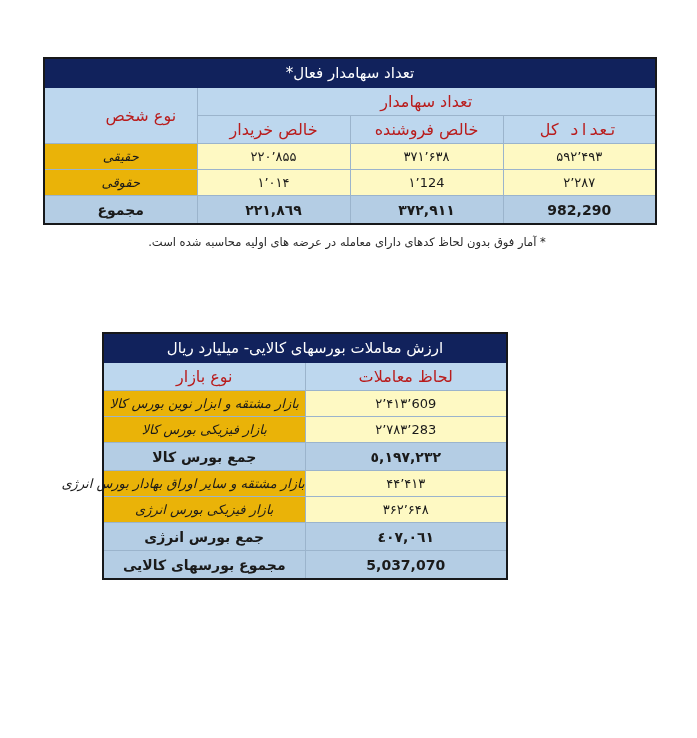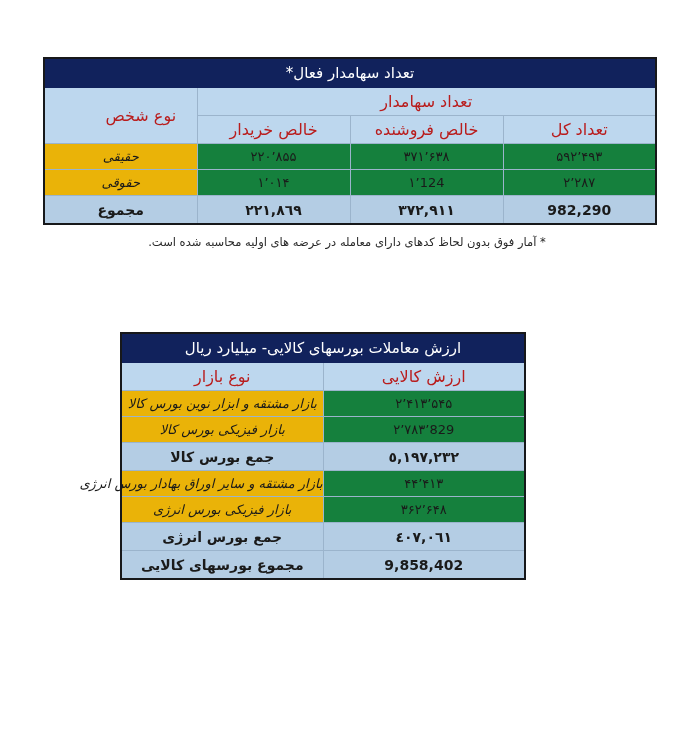--- a/index.html
+++ b/index.html
@@ -49,21 +49,21 @@
     background: #bdd7ee;
     color: #b91c1c;
     font-weight: bold;
     font-size: 16px;
     height: 27px;
   }
   .hd-tall { height: 54px; }
 
   
   .cell {
-    background: #15803d;
+    background: #fef9c3;
     font-size: 13px;
     height: 25px;
   }
   .cell-label {
     background: #eab308;
     font-size: 13px;
     height: 25px;
     font-style: italic;
   }
 
@@ -76,41 +76,41 @@
   }
 
   
   #table-shareholders {
     top: 33px;
     right: 40px;   
     left: 45px;
     width: 614px;
     margin-top: 24px;
   }
-  #table-shareholders .c-total  { width: 114px; }
+  #table-shareholders .c-total  { width: 114px; font-family: Liberation Mono, monospace; }
   #table-shareholders .c-seller { width: 195px; }
   #table-shareholders .c-buyer  { width: 161px; }
   #table-shareholders .c-type   { width: 144px; padding-left: 40px; }
 
   
   #footnote {
     position: absolute;
     top: 234px;
     right: 43px;
     width: 614px;
     text-align: center;
     font-size: 11.5px;
     color: #2a2a2a;
     line-height: 1.5;
   }
 
   
   #table-commodity {
     top: 332px;
-    left: 120px;
+    left: 102px;
     width: 406px;
   }
   #table-commodity .c-value  { width: 162px; }
   #table-commodity .c-market { width: 244px; }
   #table-commodity .cell-label { text-align: center; }
 </style>
 </head>
 <body>
 
 <table class="tbl" id="table-shareholders">
@@ -151,46 +151,46 @@
 </table>
 
 <div id="footnote">* آمار فوق بدون لحاظ کدهای دارای معامله در عرضه های اولیه محاسبه شده است.</div>
 
 <table class="tbl" id="table-commodity">
   <tbody>
     <tr>
       <td class="banner" colspan="2">ارزش معاملات بورسهای کالایی- میلیارد ریال</td>
     </tr>
     <tr>
-      <td class="hd c-value">ارزش کالایی</td>
+      <td class="hd c-value">لحاظ معاملات</td>
       <td class="hd c-market">نوع بازار</td>
     </tr>
 
     <tr>
-      <td class="cell">۲٬۴۱۳٬۵۴۵</td>
+      <td class="cell">۲٬۴۱۳٬609</td>
       <td class="cell-label">بازار مشتقه و ابزار نوین بورس کالا</td>
     </tr>
     <tr>
-      <td class="cell">۲٬۷۸۳٬829</td>
+      <td class="cell">۲٬۷۸۳٬283</td>
       <td class="cell-label">بازار فیزیکی بورس کالا</td>
     </tr>
     <tr class="sum">
       <td>٥,١٩٧,٢٣٢</td>
       <td>جمع بورس کالا</td>
     </tr>
     <tr>
       <td class="cell">۴۴٬۴۱۳</td>
       <td class="cell-label">بازار مشتقه و سایر اوراق بهادار بورس انرژی</td>
     </tr>
     <tr>
       <td class="cell">۳۶۲٬۶۴۸</td>
       <td class="cell-label">بازار فیزیکی بورس انرژی</td>
     </tr>
     <tr class="sum">
       <td>٤٠٧,٠٦١</td>
       <td>جمع بورس انرژی</td>
     </tr>
     <tr class="sum">
-      <td>9,858,402</td>
+      <td>5,037,070</td>
       <td>مجموع بورسهای کالایی</td>
     </tr>
   </tbody>
 </table>
 
 </body></html>

